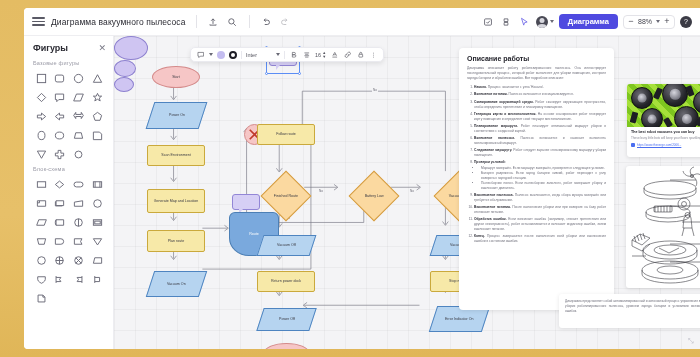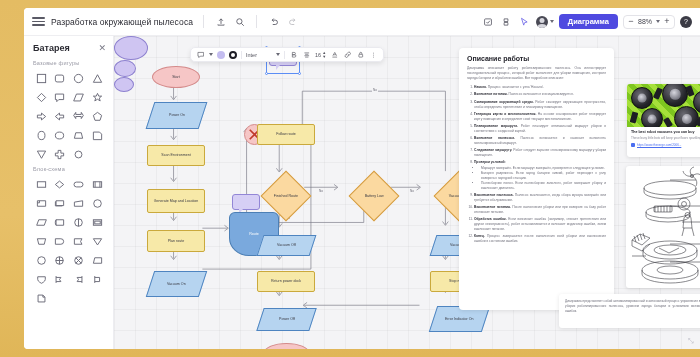--- a/index.html
+++ b/index.html
@@ -207,21 +207,21 @@
 <div id="frame">
  <div id="app">
 
   <div id="topbar">
     <div class="tb-left">
       <div class="hamb">
             <i></i>
             <i></i>
             <i></i>
           </div>
-      <span class="doc-title">Разработка окружающей пылесоса</span>
+      <span class="doc-title">Диаграмма вакуумного пылесоса</span>
       <span class="tb-sep"></span>
       <span class="icn">
         <svg viewBox="0 0 16 16">
               <path d="M8 11V3M5 6l3-3 3 3M3 12v1h10v-1" fill="none" stroke="currentColor" stroke-width="1.4"></path>
             </svg>
       </span>
       <span class="icn">
         <svg viewBox="0 0 16 16">
               <circle cx="7" cy="7" r="4.2" fill="none" stroke="currentColor" stroke-width="1.4"></circle>
               <path d="M10.2 10.2L14 14" stroke="currentColor" stroke-width="1.4"></path>
@@ -266,21 +266,21 @@
         <span class="zoomval">88%</span>
         <span class="chev"></span>
         <span class="zoombtn">+</span>
       </span>
       <span class="help">?</span>
     </div>
   </div>
 
   <div id="shapes">
     <div class="sp-head">
-      <span class="sp-title">Батарея</span>
+      <span class="sp-title">Фигуры</span>
       <span class="sp-close">✕</span>
     </div>
     <div class="sp-sub">Базовые фигуры</div>
     <div class="grid">
       <span class="shp">
             <svg viewBox="0 0 16 16">
               <rect x="2" y="2" width="12" height="12"></rect>
             </svg>
           </span>
       <span class="shp">

